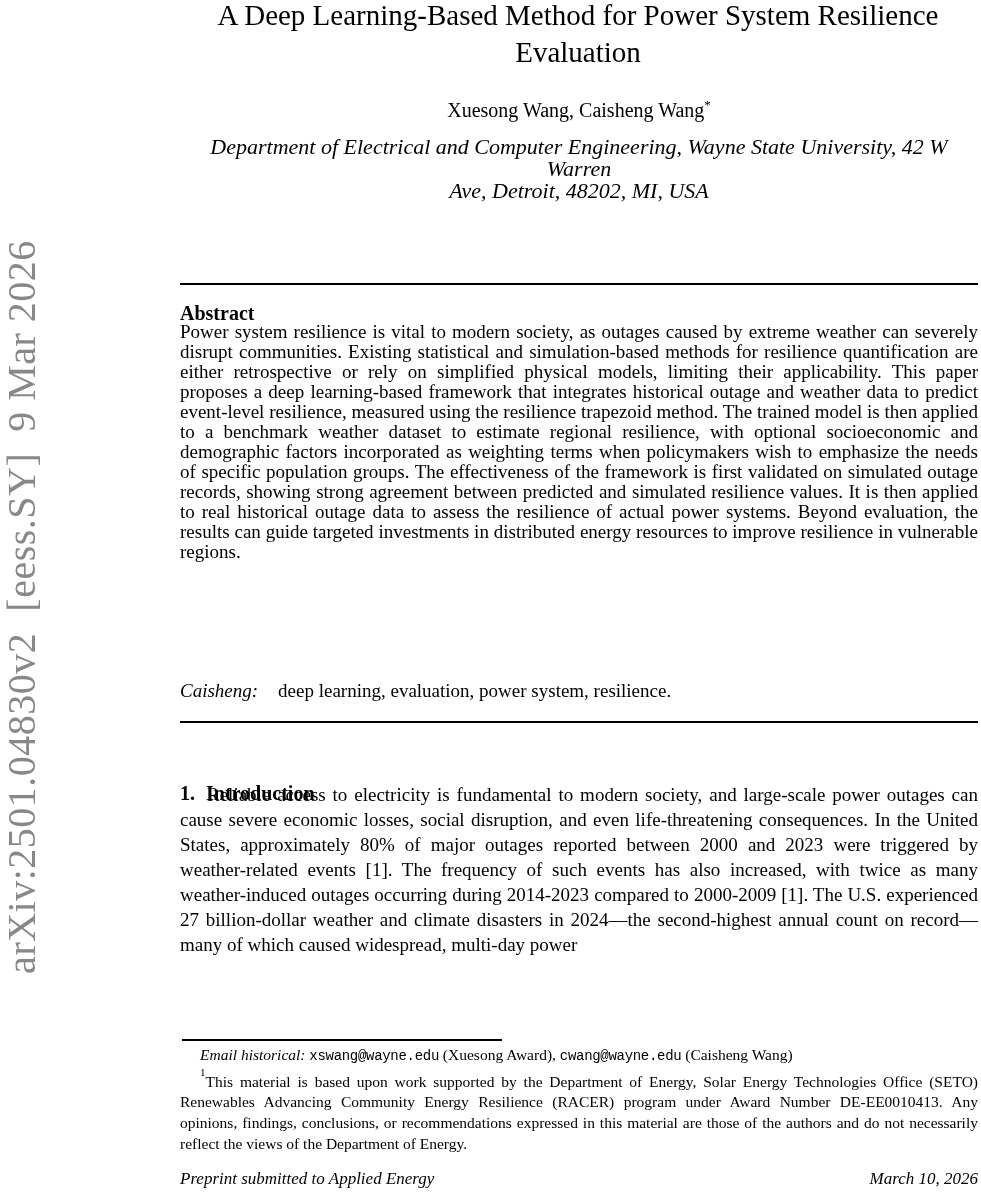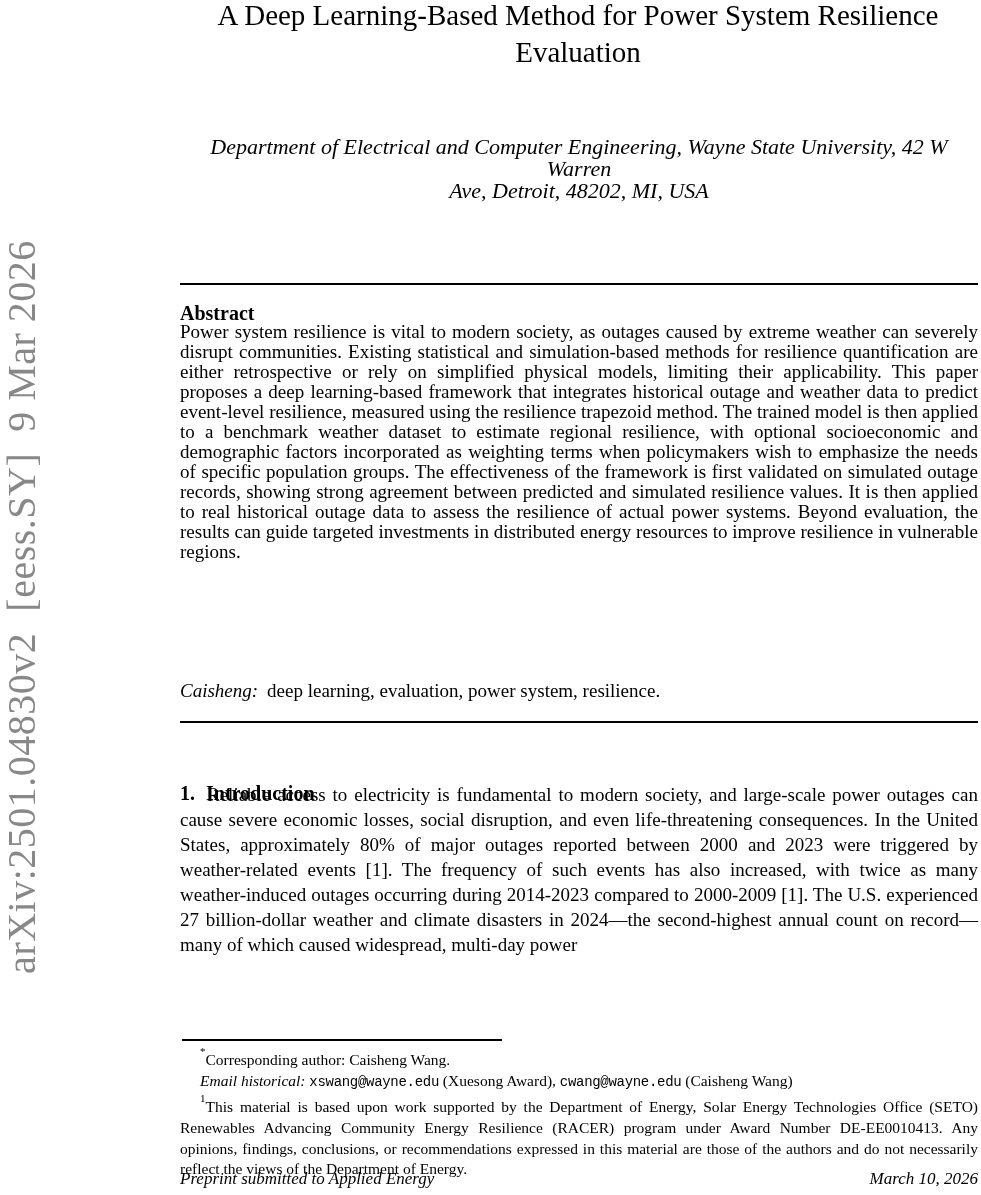--- a/index.html
+++ b/index.html
@@ -53,21 +53,21 @@
   }
   .abstract-text{
     position:absolute;left:180px;top:322px;width:798px;
     font-size:19px;line-height:20px;text-align:justify;
   }
   .keywords{
     position:absolute;left:180px;top:680px;width:798px;
     font-size:19px;
   }
   .keywords .kw-label{font-style:italic;}
-  .keywords .kw-text{margin-left:9px;}
+  .keywords .kw-text{margin-left:20px;}
   
   .section-heading{
     position:absolute;left:180px;top:782px;
     font-size:20px;font-weight:bold;margin:0;
   }
   .section-heading .sec-title{margin-left:11px;}
   .body-paragraph{
     position:absolute;left:180px;top:782px;width:798px;
     font-size:19px;line-height:25px;text-align:justify;
     text-indent:27px;
@@ -93,20 +93,21 @@
 </style>
 </head>
 <body>
 
 <div class="page">
 
   <div class="watermark" style="color:#888888;">arXiv:2501.04830v2  [eess.SY]  9 Mar 2026</div>
 
   <h1 class="title">A Deep Learning-Based Method for Power System Resilience Evaluation</h1>
 
+  <div class="authors"><span>Xuesong Wang, Caisheng Wang</span><sup>*</sup></div>
 
   <div class="affiliation">
     <div>Department of Electrical and Computer Engineering, Wayne State University, 42 W Warren</div>
     <div>Ave, Detroit, 48202, MI, USA</div>
   </div>
 
   <div class="rule rule-abstract-top"></div>
 
   <h2 class="abstract-heading">Abstract</h2>
 
@@ -116,21 +117,20 @@
 
   <div class="rule rule-abstract-bottom"></div>
 
   <h2 class="section-heading"><span>1.</span><span class="sec-title">Introduction</span></h2>
 
   <div class="body-paragraph">Reliable access to electricity is fundamental to modern society, and large-scale power outages can cause severe economic losses, social disruption, and even life-threatening consequences. In the United States, approximately 80% of major outages reported between 2000 and 2023 were triggered by weather-related events [1]. The frequency of such events has also increased, with twice as many weather-induced outages occurring during 2014-2023 compared to 2000-2009 [1]. The U.S. experienced 27 billion-dollar weather and climate disasters in 2024—the second-highest annual count on record—many of which caused widespread, multi-day power</div>
 
   <div class="footnote-rule"></div>
 
   <div class="footnotes">
-    <p><sup class="fn-marker">*</sup><span>Corresponding author: Caisheng Wang.</span></p>
     <p><span class="fn-email-label">Email historical:</span>&nbsp;<span class="mono">xswang@wayne.edu</span>&nbsp;<span>(Xuesong Award),</span>&nbsp;<span class="mono">cwang@wayne.edu</span>&nbsp;<span>(Caisheng Wang)</span></p>
     <p><sup class="fn-marker">1</sup><span>This material is based upon work supported by the Department of Energy, Solar Energy Technologies Office (SETO) Renewables Advancing Community Energy Resilience (RACER) program under Award Number DE-EE0010413. Any opinions, findings, conclusions, or recommendations expressed in this material are those of the authors and do not necessarily reflect the views of the Department of Energy.</span></p>
   </div>
 
   <div class="footer">
     <span>Preprint submitted to Applied Energy</span>
     <span>March 10, 2026</span>
   </div>
 
 </div>

